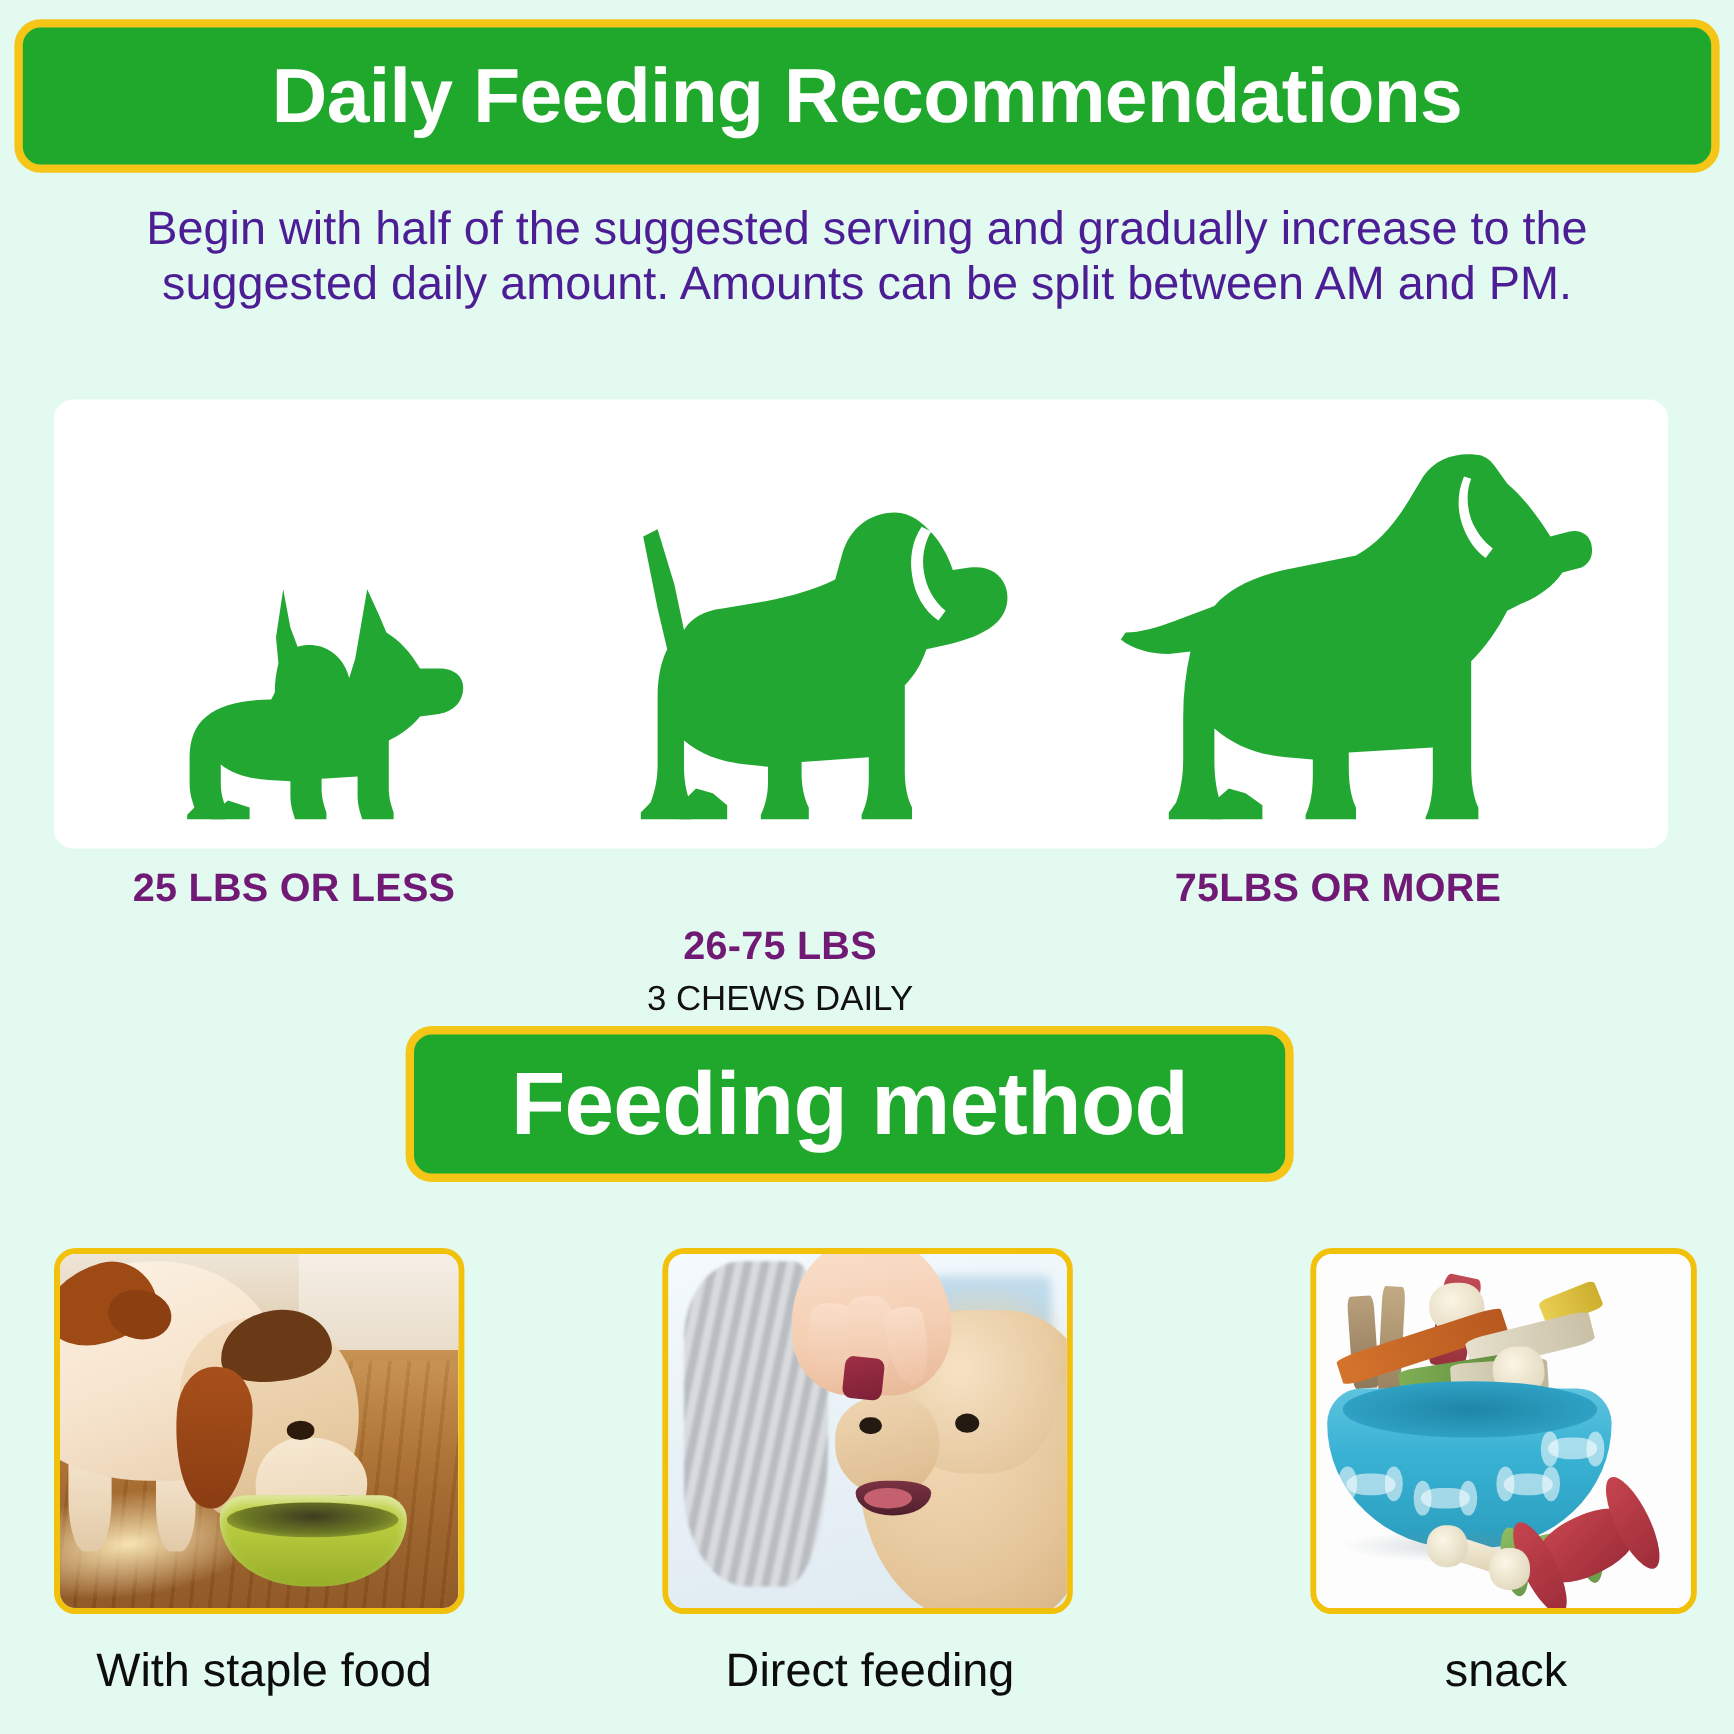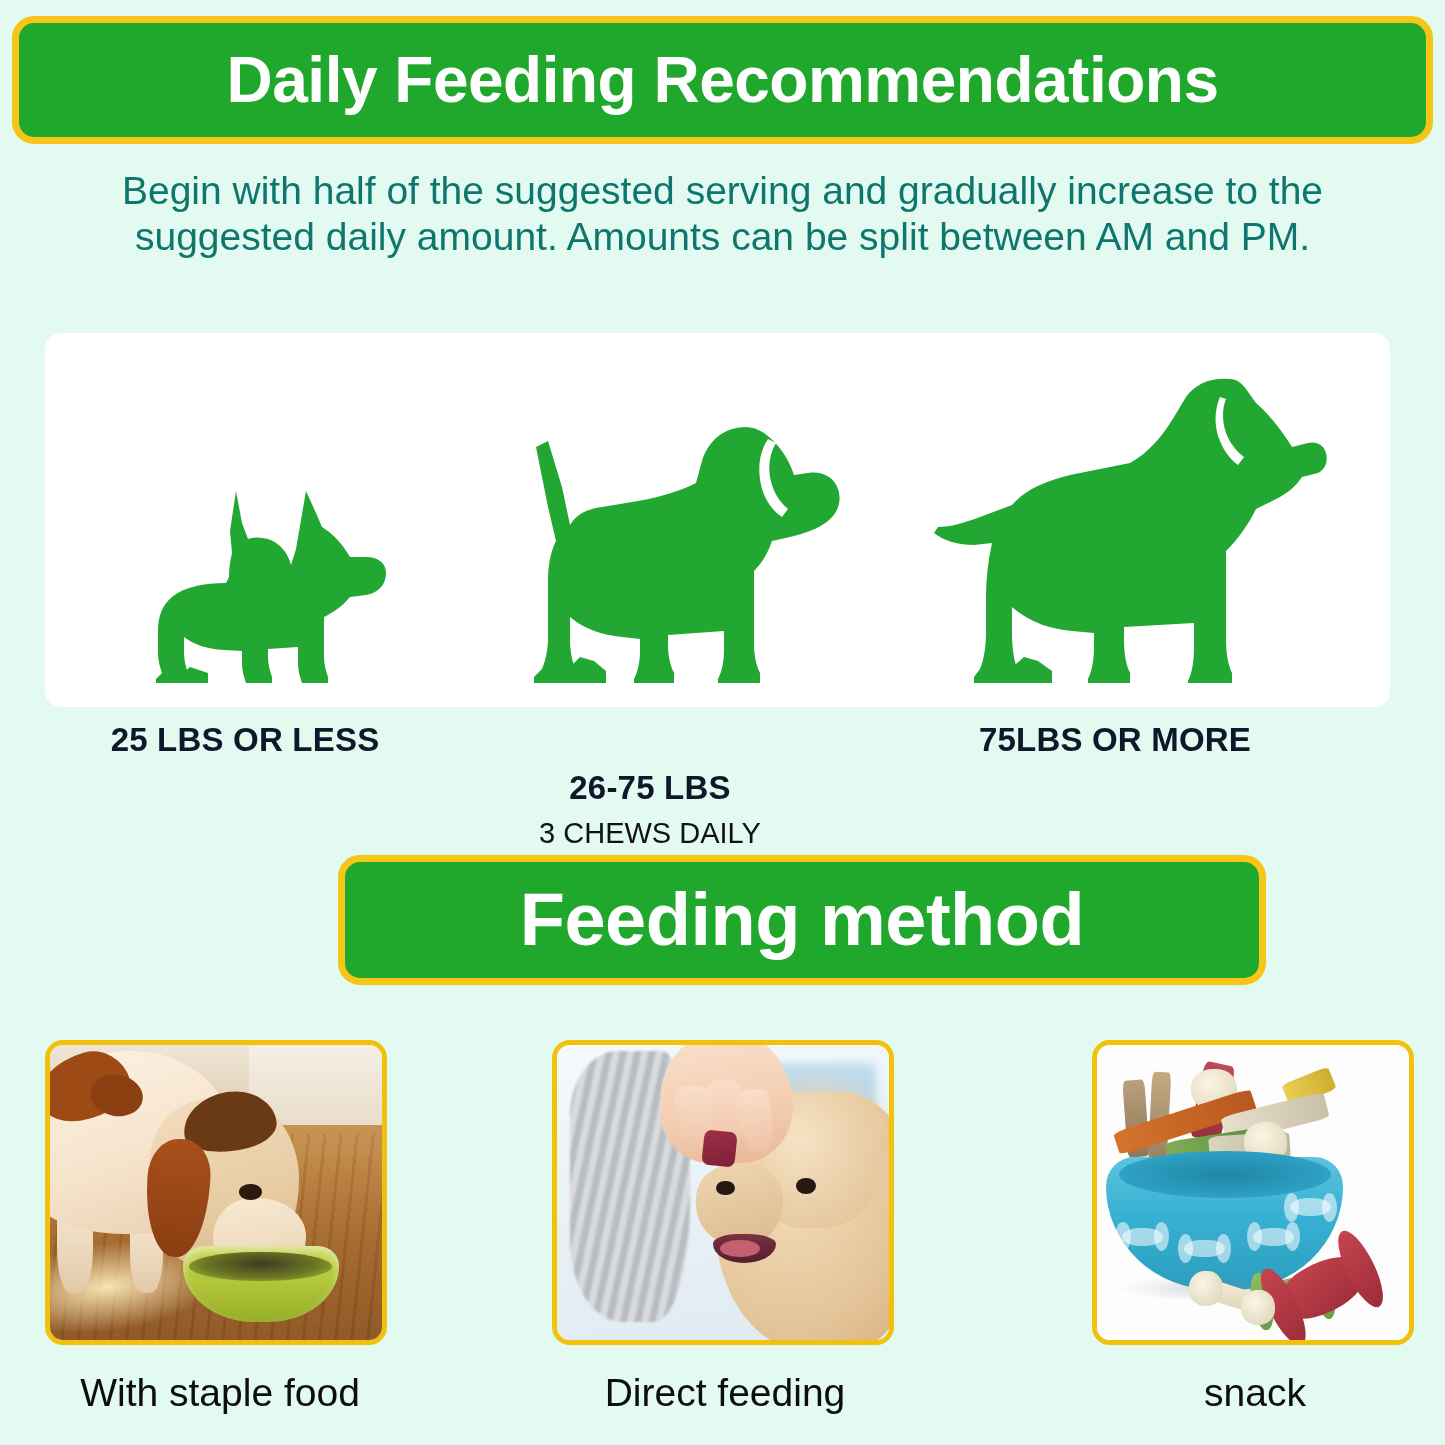--- a/index.html
+++ b/index.html
@@ -34,35 +34,35 @@
     left: 12px;
     top: 16px;
     width: 1421px;
     height: 128px;
     font-size: 64px;
   }
   #feeding-method-banner {
     position: absolute;
     left: 338px;
     top: 855px;
-    width: 928px;
+    width: 740px;
     height: 130px;
     font-size: 74px;
   }
 
   
   #intro-text {
     position: absolute;
     left: 70px;
     top: 168px;
     width: 1305px;
     text-align: center;
     font-size: 39px;
     line-height: 1.18;
-    color: #0f766e;
+    color: #4c1d95;
   }
 
   
   #dog-card {
     position: absolute;
     left: 45px;
     top: 333px;
     width: 1345px;
     height: 374px;
     background: #ffffff;
@@ -84,21 +84,21 @@
   .size-col {
     position: absolute;
     text-align: center;
   }
   #size-col-0 { left: 20px;   top: 722px; width: 450px; }
   #size-col-1 { left: 430px;  top: 722px; width: 440px; margin-top: 48px; }
   #size-col-2 { left: 855px;  top: 722px; width: 520px; }
   .size-title {
     font-size: 33px;
     font-weight: bold;
-    color: #0f172a;
+    color: #701a75;
     letter-spacing: 0.2px;
     line-height: 1.1;
   }
   .size-sub {
     font-size: 29px;
     color: #111111;
     margin-top: 12px;
     line-height: 1.1;
   }
 

